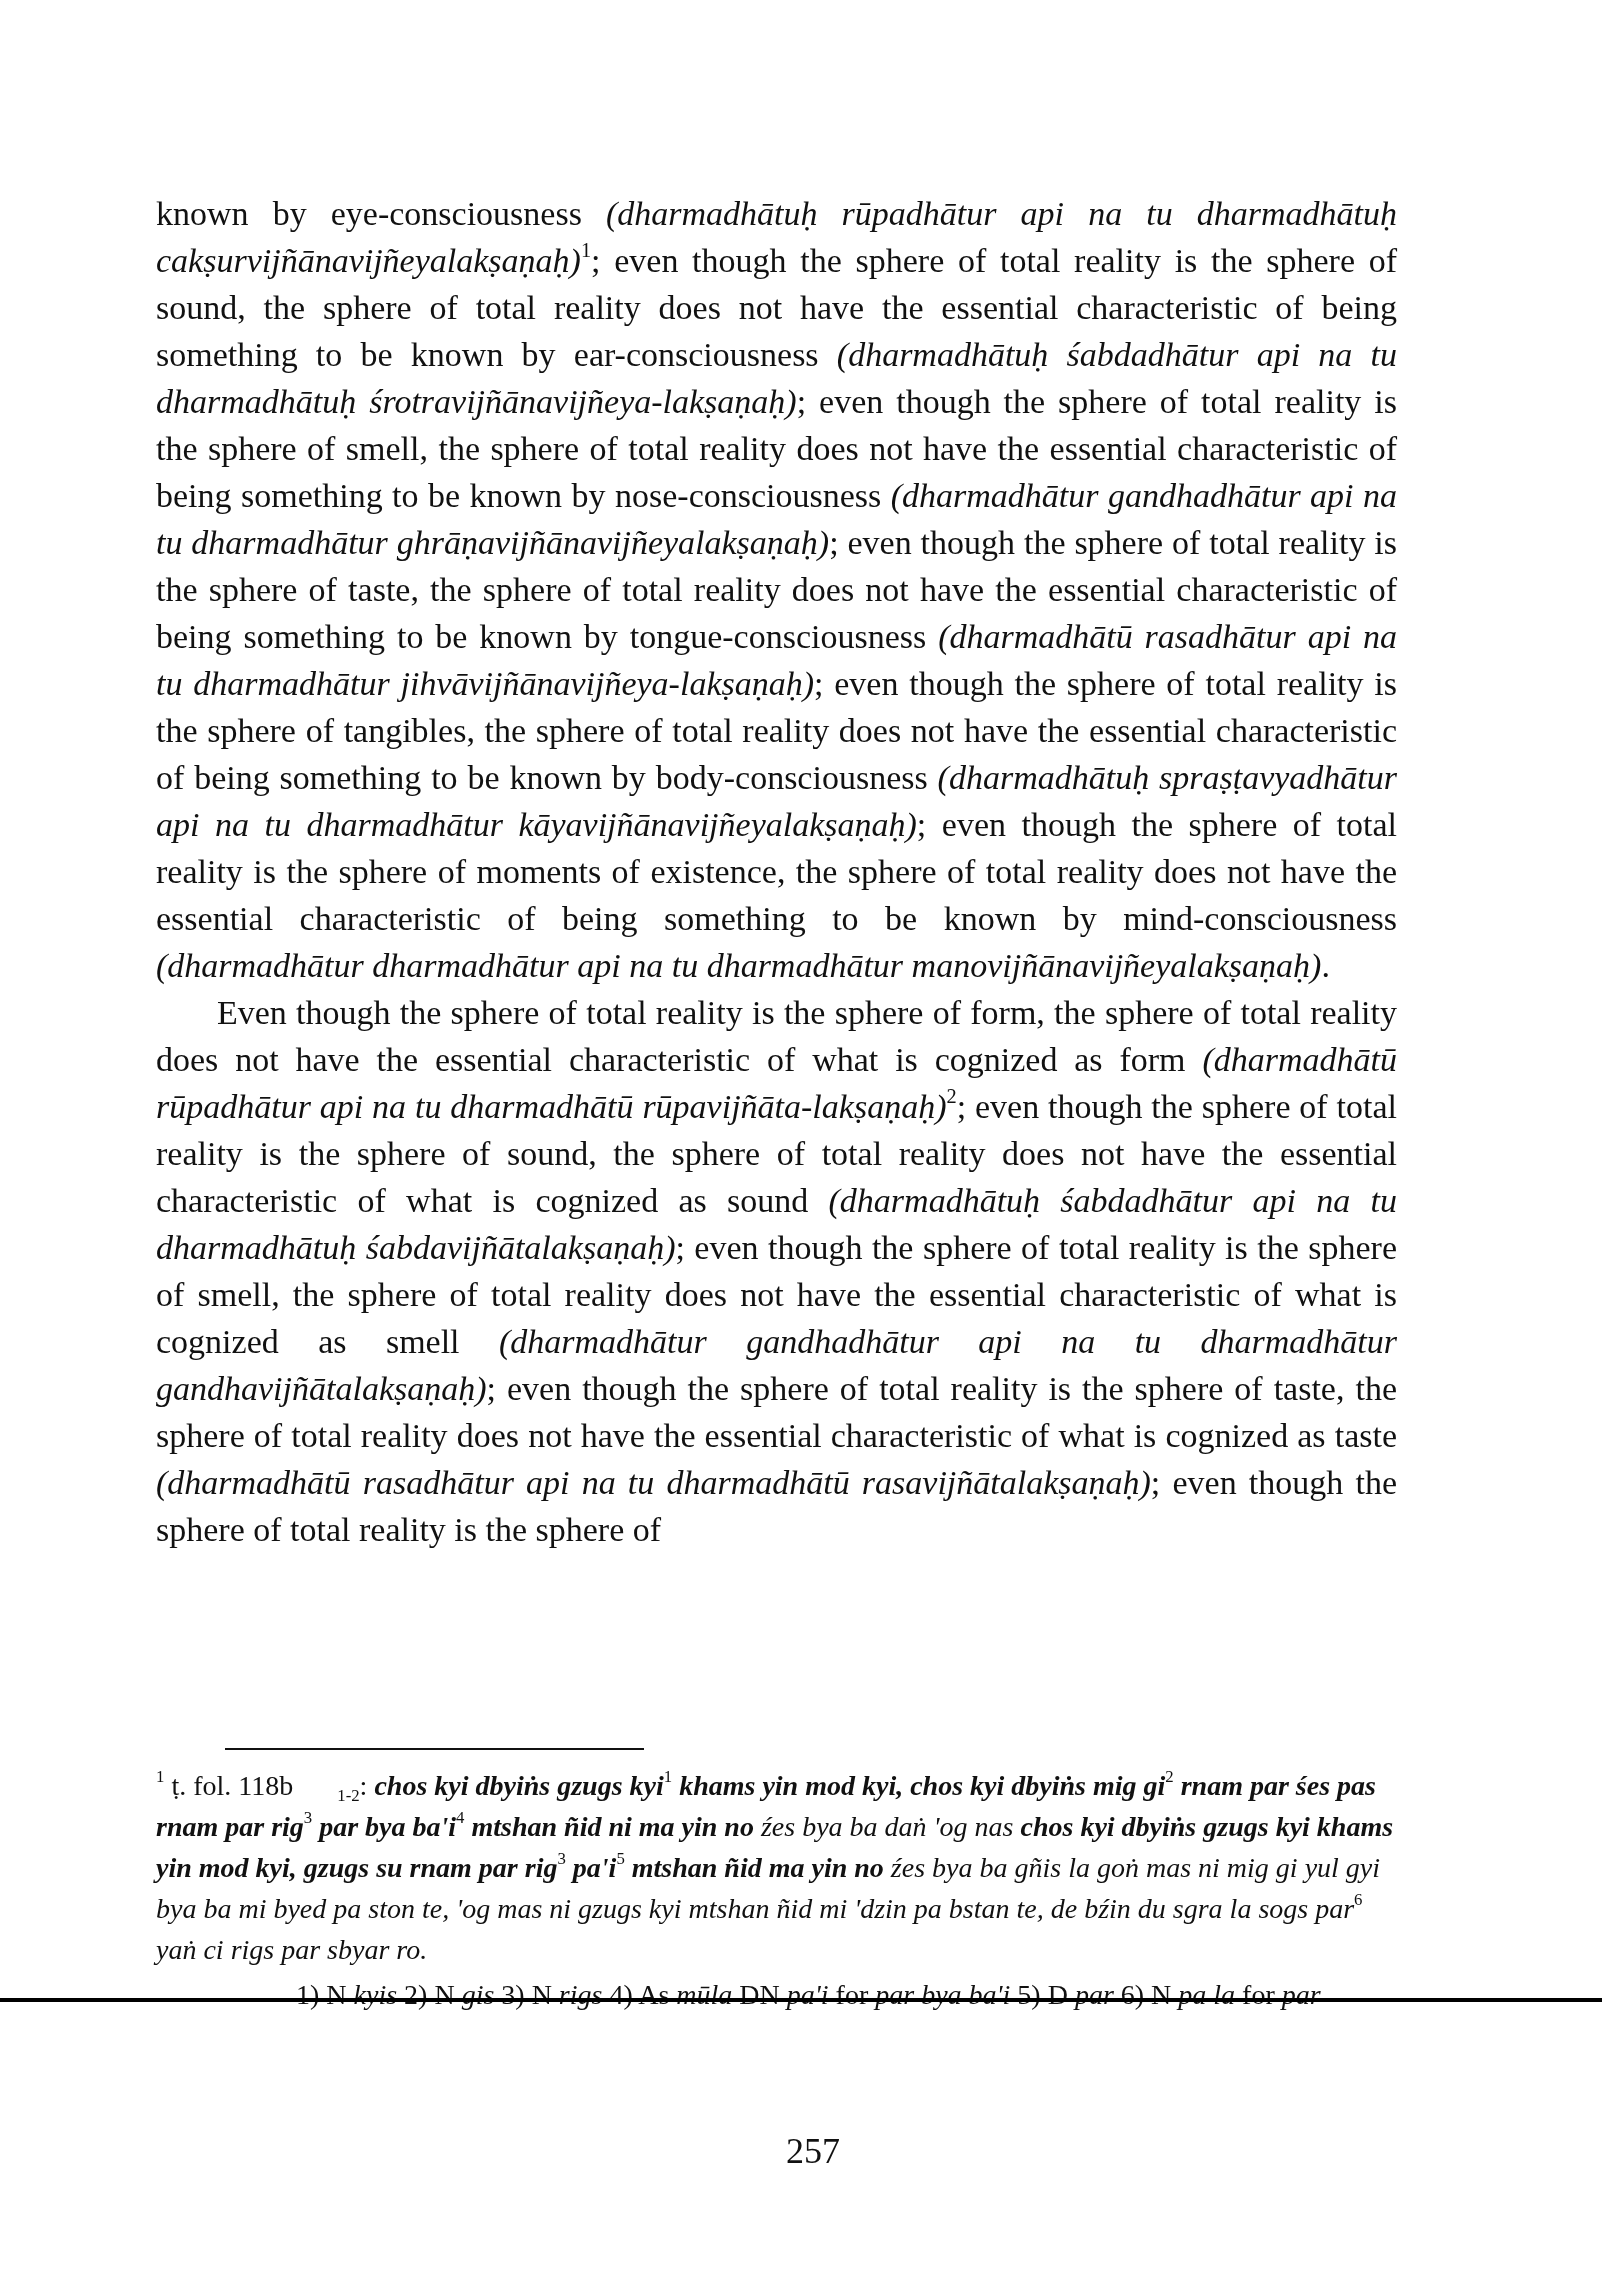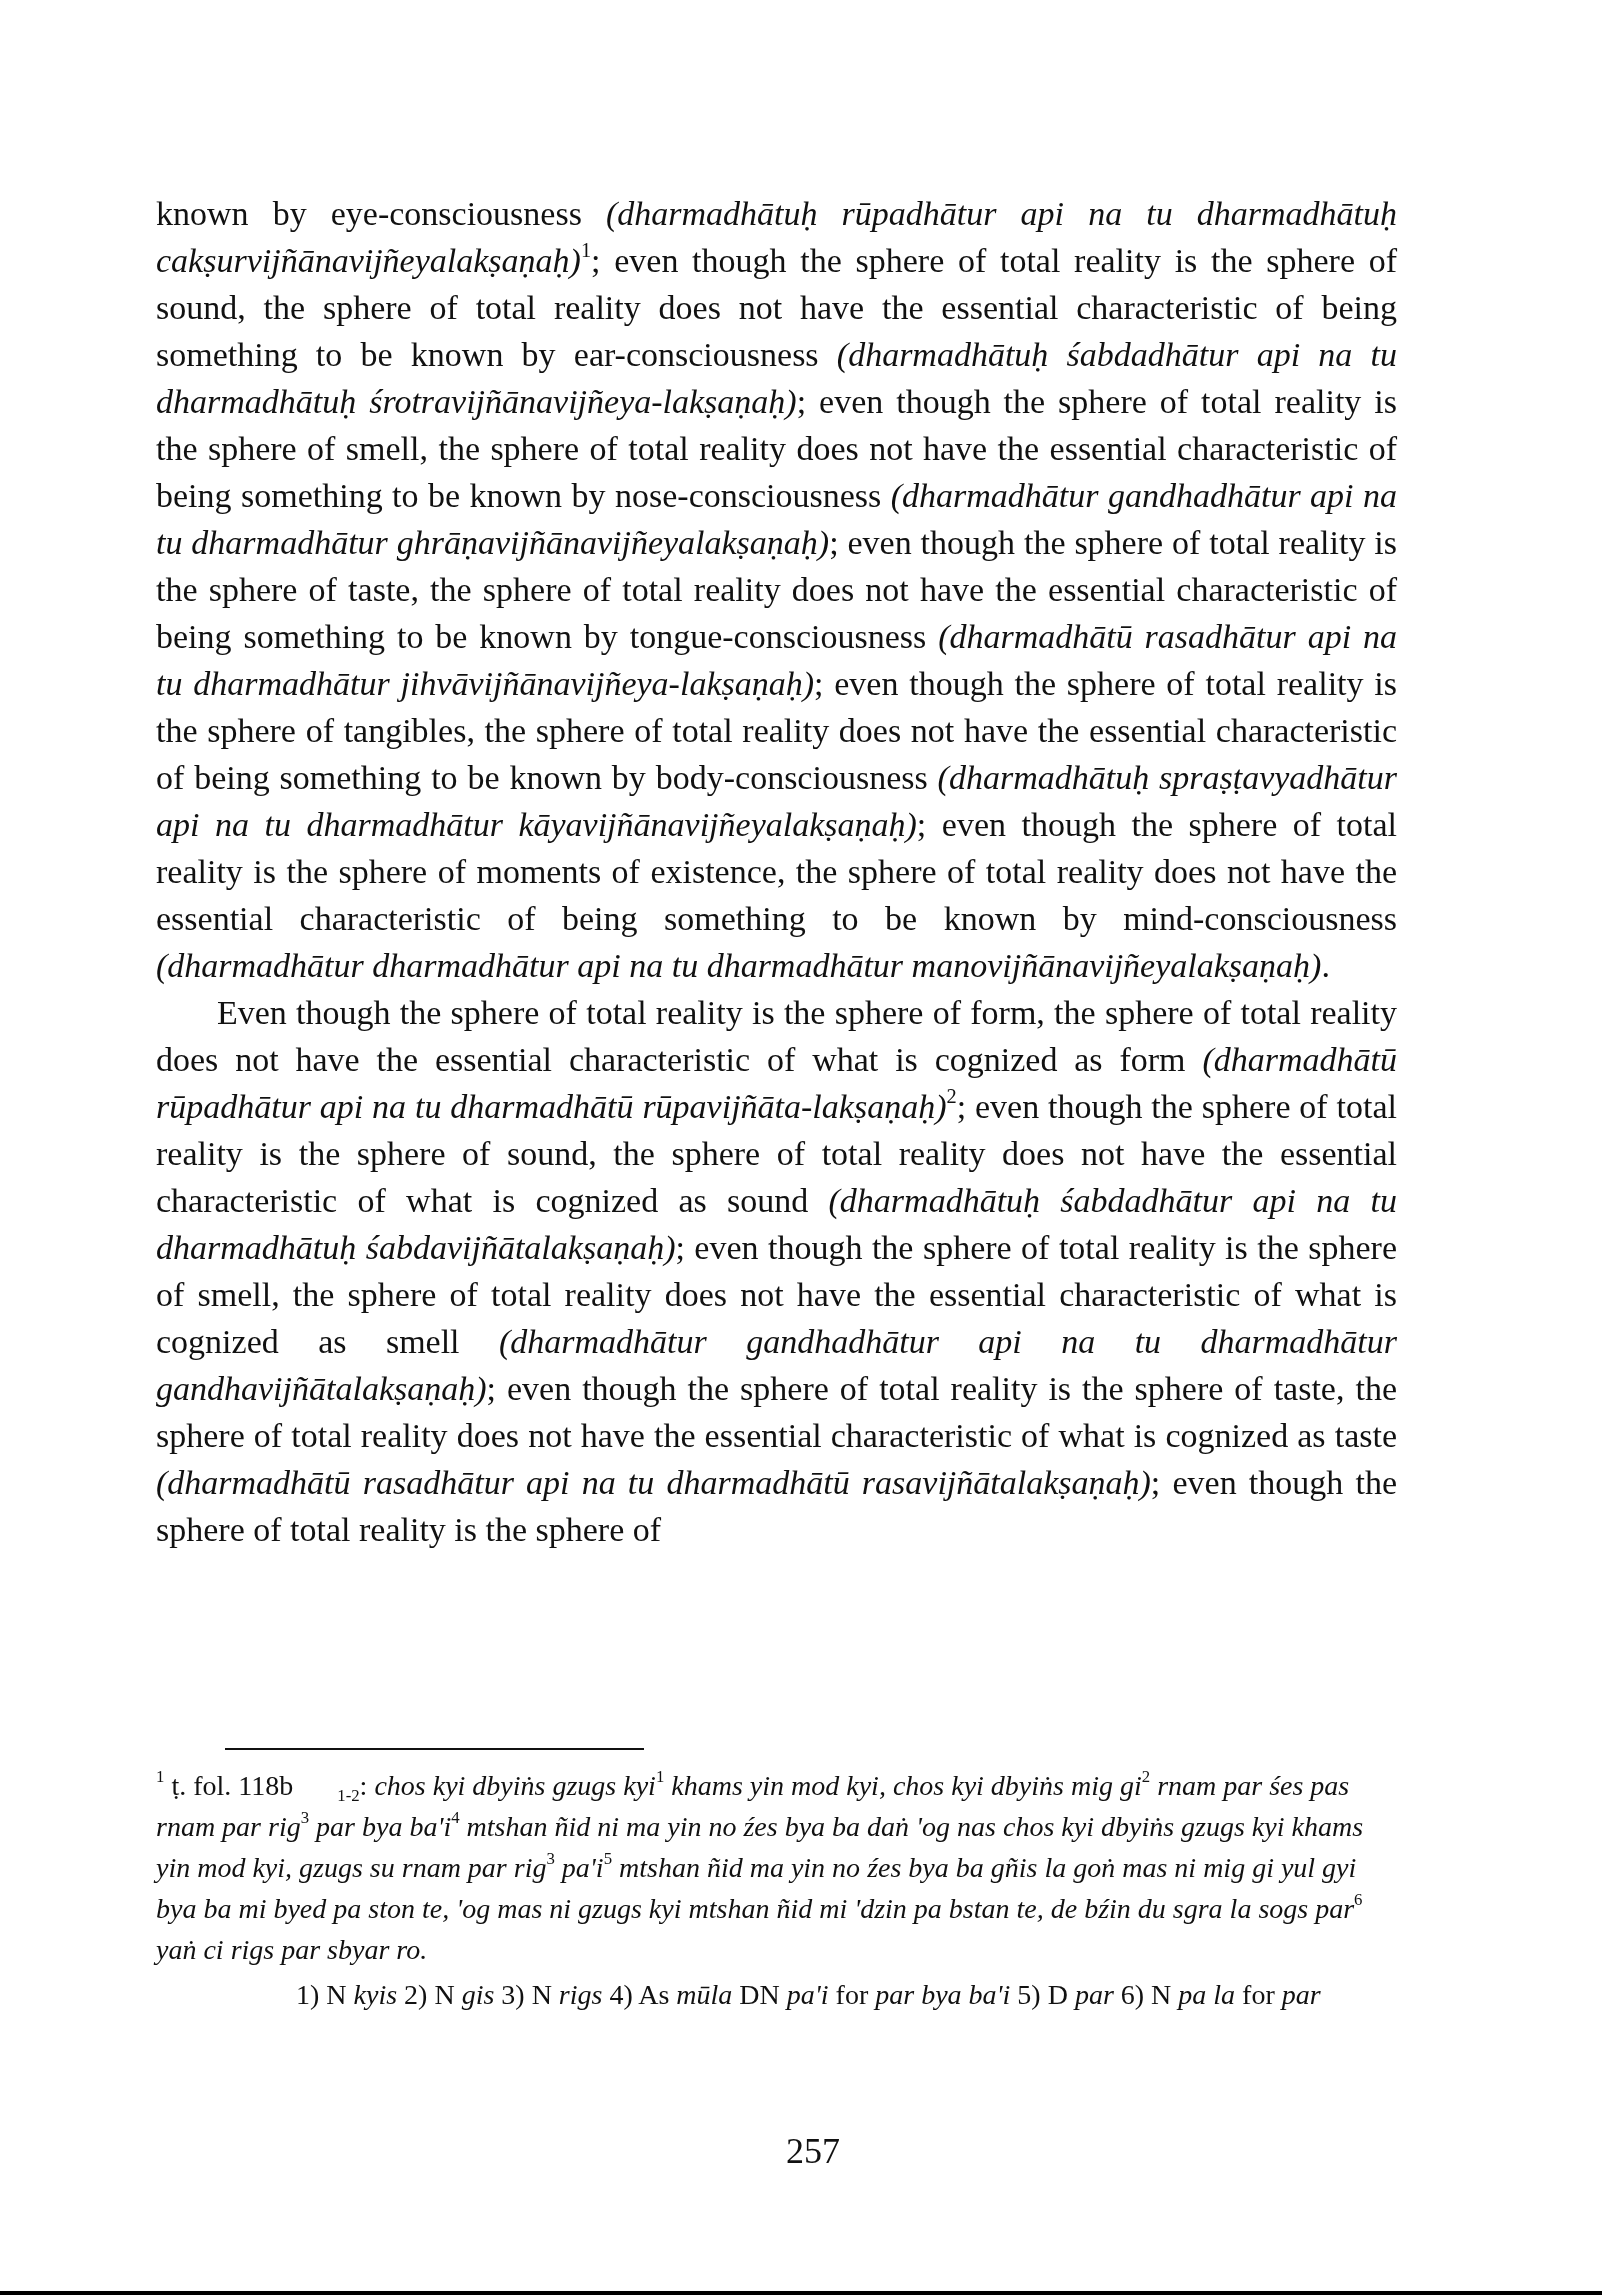--- a/index.html
+++ b/index.html
@@ -1,36 +1,36 @@
 <!DOCTYPE html>
 <html style="font-size:9.7px"><head>
 <meta charset="utf-8">
 <style>
   html, body { margin: 0; padding: 0; background: #ffffff; }
   body { width: 1602px; height: 2295px; position: relative; overflow: hidden; }
-  .page { position: absolute; left: 0; top: 0; width: 1602px; height: 2295px; background: #ffffff; color: #111111; }
+  .page { position: absolute; left: 0; top: 0; width: 1602px; height: 2002px; background: #ffffff; color: #111111; }
   .body-text {
     position: absolute; left: 156px; top: 190px; width: 1241px;
     font-family: "Liberation Serif", "DejaVu Serif", serif;
     font-size: 34px; line-height: 47px; text-align: justify;
   }
   .body-text p { margin: 0; }
   .body-text p.indent { text-indent: 61px; }
   .body-text i, .fn i { font-style: italic; }
   sup { font-size: 0.6em; line-height: 0; vertical-align: 0.75em; }
   sub { font-size: 0.6em; line-height: 0; vertical-align: -0.35em; margin-left: 44px; }
   .rule { position: absolute; left: 225px; top: 1748px; width: 419px; height: 1.8px; background: #111111; }
   .footnotes {
     position: absolute; left: 156px; top: 1765px; width: 1241px;
     font-family: "Liberation Serif", "DejaVu Serif", serif;
     font-size: 28px; line-height: 41px; text-align: left;
   }
   .footnotes .fn { margin: 0; }
   .footnotes .variants { padding-left: 140px; line-height: 49px; }
-  .footnotes b { font-weight: normal; }
+  .footnotes b { font-weight: bold; }
   .page-number {
     position: absolute; left: 12px; width: 1602px; top: 2127px; text-align: center;
     font-family: "Liberation Serif", "DejaVu Serif", serif; font-size: 36px; line-height: 49px;
   }
   .bottom-bar { position: absolute; left: 0; bottom: 0; width: 1602px; height: 3.6px; background: #000000; }
 </style>
 </head>
 <body>
 
 <div class="page">

